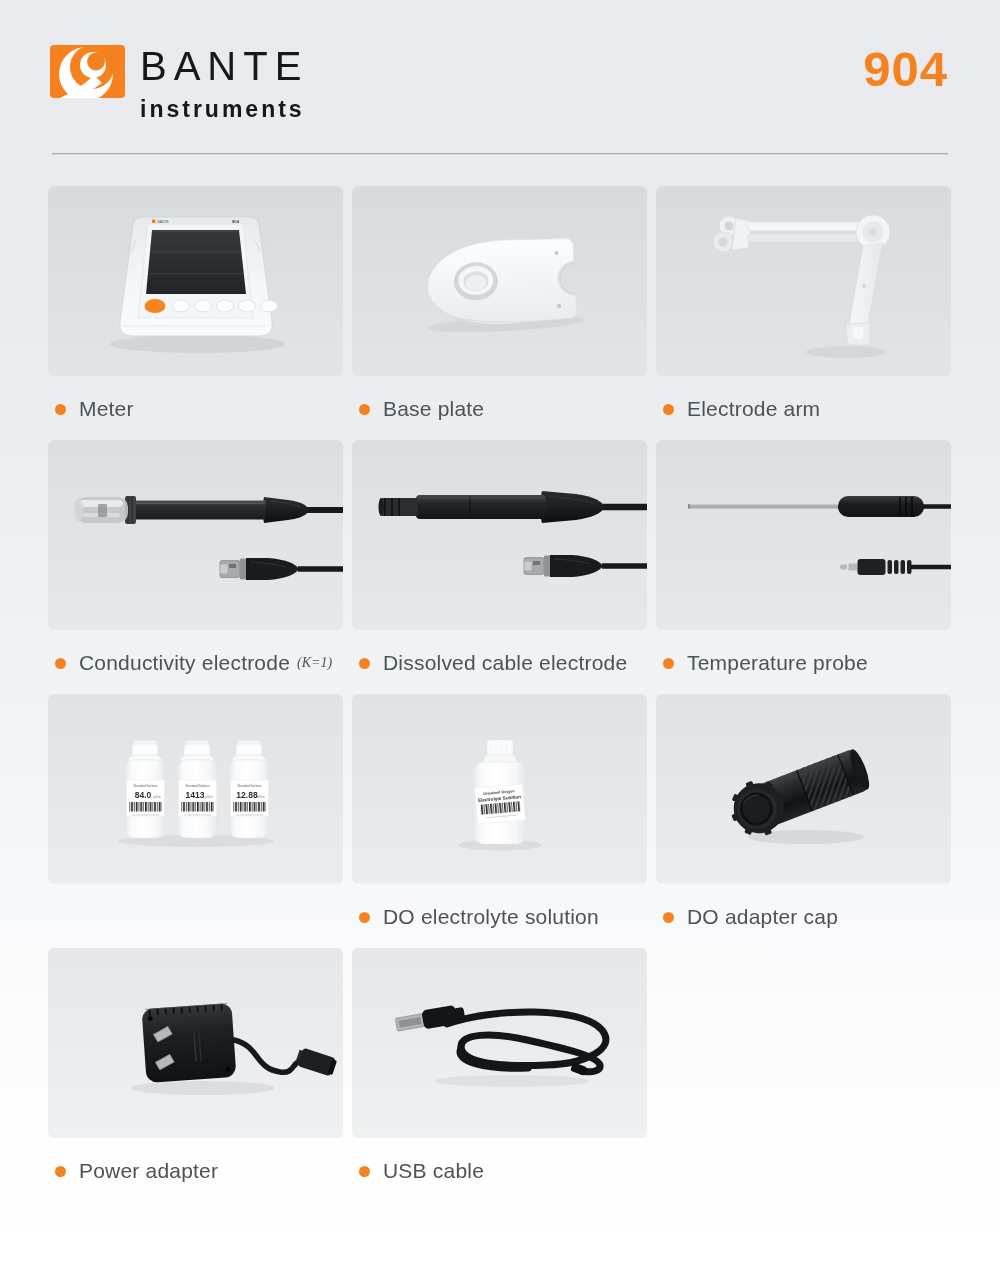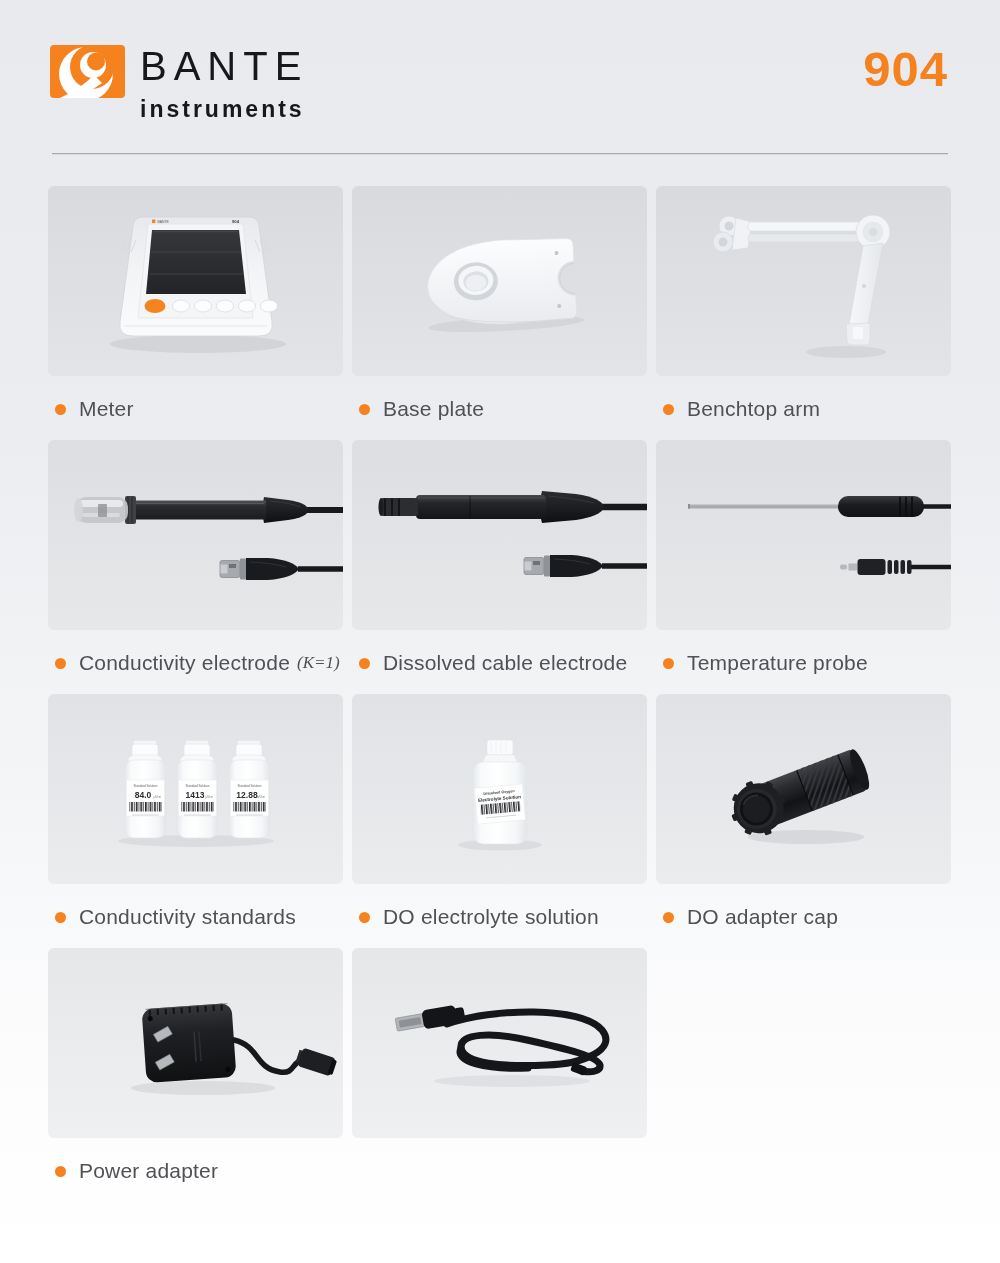--- a/index.html
+++ b/index.html
@@ -29,21 +29,21 @@
   }
   .photo { height:190px; border-radius:6px; overflow:hidden;text-align:center; }
   .item.r1 .photo { background: linear-gradient(180deg,#d8dadd,#e2e4e7); }
   .item.r2 .photo { background: linear-gradient(180deg,#dcdee1,#e6e8ea); }
   .item.r3 .photo { background: linear-gradient(180deg,#e0e2e5,#eaecee); }
   .item.r4 .photo { background: linear-gradient(180deg,#e5e7e9,#eff0f2); }
   .photo svg { width:100%; height:100%; display:block; }
   .caption { display:flex; align-items:center; margin-top:21px; padding-left:7px; height:24px; }
   .bullet { width:11px; height:11px; border-radius:50%; background:#f5821e; margin-right:13px; flex:none; }
   .caption-text { font-size:21px; color:#4f5154; letter-spacing:0.2px; white-space:nowrap; }
-  .caption-suffix { font-family:"Liberation Serif", serif; font-style:italic; font-size:17px; color:#4f5154; margin-left:7px; }
+  .caption-suffix { font-family:"Liberation Serif", serif; font-style:italic; font-size:14px; color:#4f5154; margin-left:7px; }
   .defs-holder { position:absolute; width:0; height:0; }
 </style>
 </head>
 <body>
 
 <svg class="defs-holder" aria-hidden="true">
   <defs>
     <linearGradient id="gMeterBody" x1="0" y1="0" x2="0" y2="1">
       <stop offset="0" stop-color="#e7e9ec"></stop>
         <stop offset="0.45" stop-color="#f3f4f6"></stop>
@@ -216,21 +216,21 @@
         <circle cx="217" cy="46" r="10.5" fill="#e6e9ec"></circle>
         <circle cx="217" cy="46" r="4" fill="#dadde1"></circle>
         <path d="M207,60 L227,57 L212,138 L193,139 Z" fill="url(#gArm)" stroke="#d9dce0" stroke-width="0.7"></path>
         <circle cx="208" cy="100" r="2" fill="#d3d6da"></circle>
         <path d="M190,138 L214,137 L214,155 Q214,159 210,159 L195,159 Q191,159 191,155 Z" fill="#eceef1" stroke="#d8dbdf" stroke-width="0.7"></path>
         <rect x="197" y="141" width="10" height="12" fill="#f7f8fa"></rect>
       </svg>
     </div>
     <div class="caption">
       <span class="bullet"></span>
-      <span class="caption-text">Benchtop arm</span>
+      <span class="caption-text">Electrode arm</span>
     </div>
   </div>
 
   <div class="item r2">
     <div class="photo">
       <svg viewBox="0 0 295 190">
         <path d="M258,70 H295" stroke="#18191b" stroke-width="6"></path>
         <path d="M216,57 Q213,70 216,83 L240,80 Q260,77 260,70 Q260,63 240,60 Z" fill="url(#gBoot)"></path>
         <path d="M222,61 Q244,63 252,67" stroke="#3c3e42" stroke-width="1" fill="none" opacity="0.8"></path>
         <rect x="86" y="60.5" width="132" height="19" fill="url(#gRod)"></rect>
@@ -333,24 +333,20 @@
           <path d="M6,67 Q6,62 13,61 L33,61 Q40,62 40,67 Z" fill="#f7f9fa" stroke="#e4e7ea" stroke-width="0.6"></path>
           <rect x="3" y="66" width="41" height="78" rx="9" fill="url(#gBottle)" stroke="#e2e5e8" stroke-width="0.6"></rect>
           <rect x="4.5" y="86" width="38" height="36" fill="#ffffff" stroke="#eaecee" stroke-width="0.6"></rect>
           <text x="23.5" y="93" font-size="3" fill="#606265" text-anchor="middle">Standard Solution</text>
           <text x="21" y="104" font-size="8.5" font-weight="bold" fill="#2c2d30" text-anchor="middle">12.88</text>
           <text x="39" y="104" font-size="2.6" fill="#77797c" text-anchor="end">mS/cm</text>
           <rect x="7" y="108" width="33" height="9.5" fill="url(#patBarcode)"></rect>
           <rect x="10" y="120.5" width="27" height="1" fill="#b9bbbe" opacity="0.6"></rect>
         </g>
       </svg>
-    </div>
-    <div class="caption">
-      <span class="bullet"></span>
-      <span class="caption-text">Conductivity standards</span>
     </div>
   </div>
 
   <div class="item r3">
     <div class="photo">
       <svg viewBox="0 0 295 190">
         <ellipse cx="148" cy="151" rx="42" ry="5.5" fill="#cbcdd1" opacity="0.45"></ellipse>
         <rect x="135" y="46" width="26" height="15" rx="2.5" fill="#fafbfc" stroke="#e3e6e9" stroke-width="0.7"></rect>
         <path d="M139,47.5 V59.5 M144,47.5 V59.5 M149,47.5 V59.5 M154,47.5 V59.5" stroke="#eef0f2" stroke-width="0.9"></path>
         <path d="M134,61 L162,61 L166,70 L130,70 Z" fill="#f5f7f9" stroke="#e6e9eb" stroke-width="0.6"></path>
@@ -440,15 +436,19 @@
           <rect x="219" y="117" width="15" height="9" rx="2.5" fill="#101113"></rect>
         </g>
         <g transform="rotate(-10 80 72)">
           <rect x="44" y="64" width="28" height="13" rx="1.5" fill="#b2b5b9" stroke="#85888d" stroke-width="0.6"></rect>
           <rect x="47" y="67" width="22" height="7" fill="#8e9196"></rect>
           <rect x="71" y="61" width="34" height="19" rx="5" fill="#131518"></rect>
           <rect x="103" y="64.5" width="10" height="12" rx="3" fill="#131518"></rect>
         </g>
       </svg>
     </div>
+    <div class="caption">
+      <span class="bullet"></span>
+      <span class="caption-text">USB cable</span>
+    </div>
   </div>
 
 </div>
 
 </body></html>

